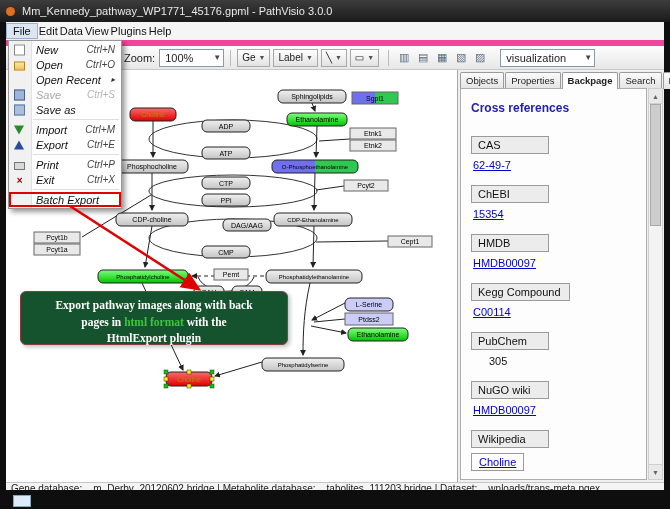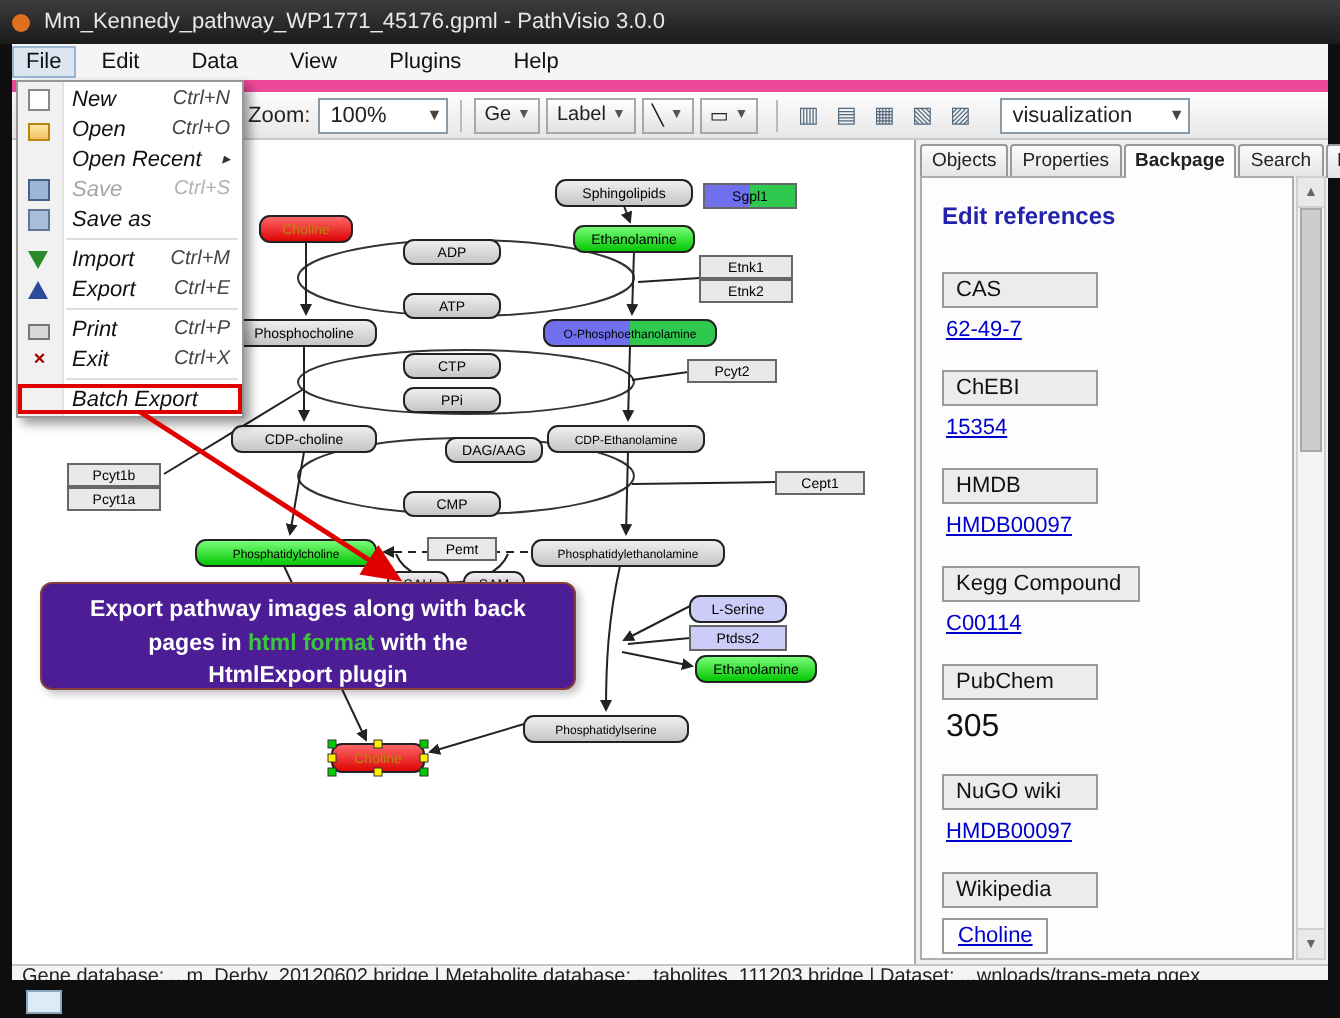--- a/index.html
+++ b/index.html
@@ -5,21 +5,21 @@
   html,body{margin:0;padding:0;}
   body{width:670px;height:509px;position:relative;background:#0e0e0e;font-family:"Liberation Sans",sans-serif;overflow:hidden;}
   
   .titlebar{position:absolute;left:0;top:0;width:670px;height:22px;background:linear-gradient(#3d3d3d,#1a1a1a);color:#e8e8e8;font-size:11px;display:flex;align-items:center;box-sizing:border-box;padding-left:6px;}
   .win-dot{width:9px;height:9px;border-radius:50%;background:#e07020;margin-right:7px;flex:none;}
   .frame-bottom{position:absolute;left:0;top:490px;width:670px;height:19px;background:#0e0e0e;}
   .bl-frag{position:absolute;left:13px;top:495px;width:16px;height:10px;background:#dcebf7;border:1px solid #8aa7bd;}
   .app{position:absolute;left:6px;top:22px;width:658px;height:468px;background:#f0f0f0;box-sizing:border-box;}
   
   .menubar{height:18px;background:#f5f5f5;border-bottom:6px solid #ec4899;display:flex;font-size:11px;color:#111;align-items:center;}
-  .mitem{padding:2px 13px;cursor:default;}
+  .mitem{padding:2px 1px;cursor:default;}
   .mitem.open{background:#dce6f1;border:1px solid #9ab5d0;padding:1px 6px;}
   
   .toolbar{height:24px;background:linear-gradient(#fdfdfd,#e7e7e7);border-bottom:1px solid #c9c9c9;display:flex;align-items:center;font-size:11px;color:#222;padding-left:118px;box-sizing:border-box;}
   .tlabel{margin-right:4px;}
   .combo{display:flex;align-items:center;background:#fff;border:1px solid #8a99a8;height:16px;padding:0 2px 0 5px;font-size:11px;}
   .combo .caret{margin-left:auto;padding-left:6px;color:#444;font-size:8px;}
   .combo.zoom{width:56px;}
   .combo.viz{width:86px;margin-left:10px;}
   .tsep{width:1px;height:16px;background:#bbb;margin:0 6px;}
   .tbtn{display:flex;align-items:center;border:1px solid #a8a8a8;background:linear-gradient(#ffffff,#e2e2e2);height:16px;padding:0 4px;margin-right:3px;font-size:10px;color:#222;}
@@ -31,21 +31,21 @@
   
   .sidebar{position:absolute;left:452px;top:0;width:206px;height:412px;background:#f0f0f0;box-sizing:border-box;}
   .tabs{display:flex;padding:2px 0 0 2px;height:17px;}
   .tab{font-size:9.5px;padding:2px 5px 1px 5px;background:linear-gradient(#fbfbfb,#e3e3e3);border:1px solid #9a9a9a;border-bottom:none;border-radius:2px 2px 0 0;margin-right:1px;color:#222;}
   .tab.active{background:#fdfdfd;position:relative;z-index:2;padding-bottom:2px;font-weight:bold;}
   .side-content{position:absolute;left:2px;right:17px;top:18px;bottom:2px;background:#fdfdfd;border:1px solid #adadad;box-sizing:border-box;padding:8px 10px;overflow:hidden;}
   .xref-heading{font-size:12px;font-weight:bold;color:#2222aa;margin:4px 0 20px 0;}
   .xref-section{margin-bottom:9px;}
   .src-box{display:inline-block;background:#ececec;border:1px solid #9a9a9a;padding:2px 8px 2px 6px;font-size:11px;color:#111;min-width:78px;box-sizing:border-box;}
   .xref-link{display:inline-block;color:#0000cc;text-decoration:underline;font-size:11px;margin:5px 0 4px 2px;}
-  .xref-plain{display:inline-block;color:#111;font-size:16px;margin:5px 0 4px 2px;}
+  .xref-plain{display:inline-block;color:#111;font-size:11px;margin:5px 0 4px 18px;}
   .xref-boxed{border:1px solid #9a9a9a;padding:2px 7px;margin-left:0;}
   .vscroll{position:absolute;right:1px;top:18px;bottom:2px;width:15px;background:#f3f3f3;border:1px solid #cfcfcf;box-sizing:border-box;}
   .vscroll .arr{height:14px;display:flex;align-items:center;justify-content:center;font-size:7px;color:#666;background:#e9e9e9;border-bottom:1px solid #cfcfcf;}
   .vscroll .arr.down{position:absolute;bottom:0;left:0;right:0;border-top:1px solid #cfcfcf;border-bottom:none;}
   .vscroll .thumb{position:absolute;left:1px;right:1px;top:15px;height:120px;background:#cdcdcd;border:1px solid #a8a8a8;}
   
   .statusbar{height:14px;background:#f4f4f4;border-top:1px solid #c6c6c6;font-size:10px;color:#222;display:flex;align-items:flex-start;padding-left:5px;white-space:nowrap;overflow:hidden;}
   
   .filemenu{position:absolute;left:8px;top:40px;width:112px;background:#ffffff;border:1px solid #979797;box-shadow:3px 3px 5px rgba(0,0,0,0.4);z-index:50;padding:1px 0;}
   .filemenu::before{content:"";position:absolute;left:0;top:0;bottom:0;width:22px;background:#f1f1f1;border-right:1px solid #e2e2e2;}
@@ -312,21 +312,21 @@
 
     <div class="sidebar">
       <div class="tabs" id="side-tabs">
           <div class="tab">Objects</div>
           <div class="tab">Properties</div>
           <div class="tab active">Backpage</div>
           <div class="tab">Search</div>
           <div class="tab">Legend</div>
         </div>
       <div class="side-content">
-        <div class="xref-heading">Edit references</div>
+        <div class="xref-heading">Cross references</div>
         <div id="xref-sections">
             <div class="xref-section"><div><span class="src-box">CAS</span></div><a class="xref-link" href="#">62-49-7</a></div>
             <div class="xref-section"><div><span class="src-box">ChEBI</span></div><a class="xref-link" href="#">15354</a></div>
             <div class="xref-section"><div><span class="src-box">HMDB</span></div><a class="xref-link" href="#">HMDB00097</a></div>
             <div class="xref-section"><div><span class="src-box">Kegg Compound</span></div><a class="xref-link" href="#">C00114</a></div>
             <div class="xref-section"><div><span class="src-box">PubChem</span></div><span class="xref-plain">305</span></div>
             <div class="xref-section"><div><span class="src-box">NuGO wiki</span></div><a class="xref-link" href="#">HMDB00097</a></div>
             <div class="xref-section"><div><span class="src-box">Wikipedia</span></div><a class="xref-link xref-boxed" href="#">Choline</a></div>
           </div>
 
@@ -398,20 +398,20 @@
 
 <svg class="callout-arrow" viewBox="0 0 670 509">
   <defs>
     <marker id="redarrow" markerWidth="9" markerHeight="9" refX="6" refY="3.5" orient="auto">
       <path d="M0 0 L8 3.5 L0 7 Z" fill="#e00000"></path>
     </marker>
   </defs>
   <line id="callout-line" x1="70" y1="206" x2="197" y2="288" stroke="#e00000" stroke-width="2.5" marker-end="url(#redarrow)"></line>
 </svg>
 
-<div class="annotation" id="annotation-box" style="background: #4c1d95;">
+<div class="annotation" id="annotation-box" style="background: #14532d; font-family: Liberation Serif, serif;">
   <div>Export pathway images along with back</div>
   <div><span>pages in </span><span id="anno-highlight" style="color: rgb(60, 198, 60);">html format</span><span> with the</span></div>
   <div>HtmlExport plugin</div>
 </div>
 
 <div class="frame-bottom"></div>
 <div class="bl-frag"></div>
 
 </body></html>

